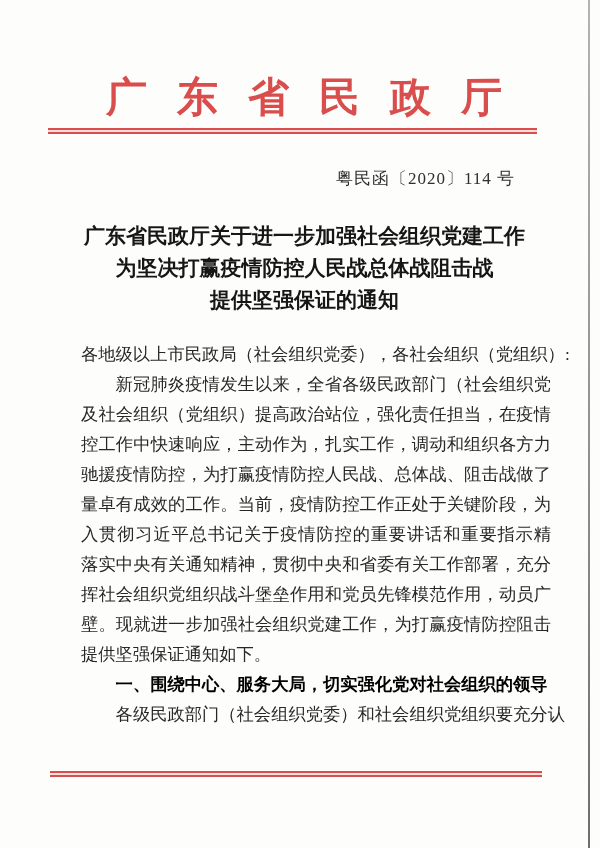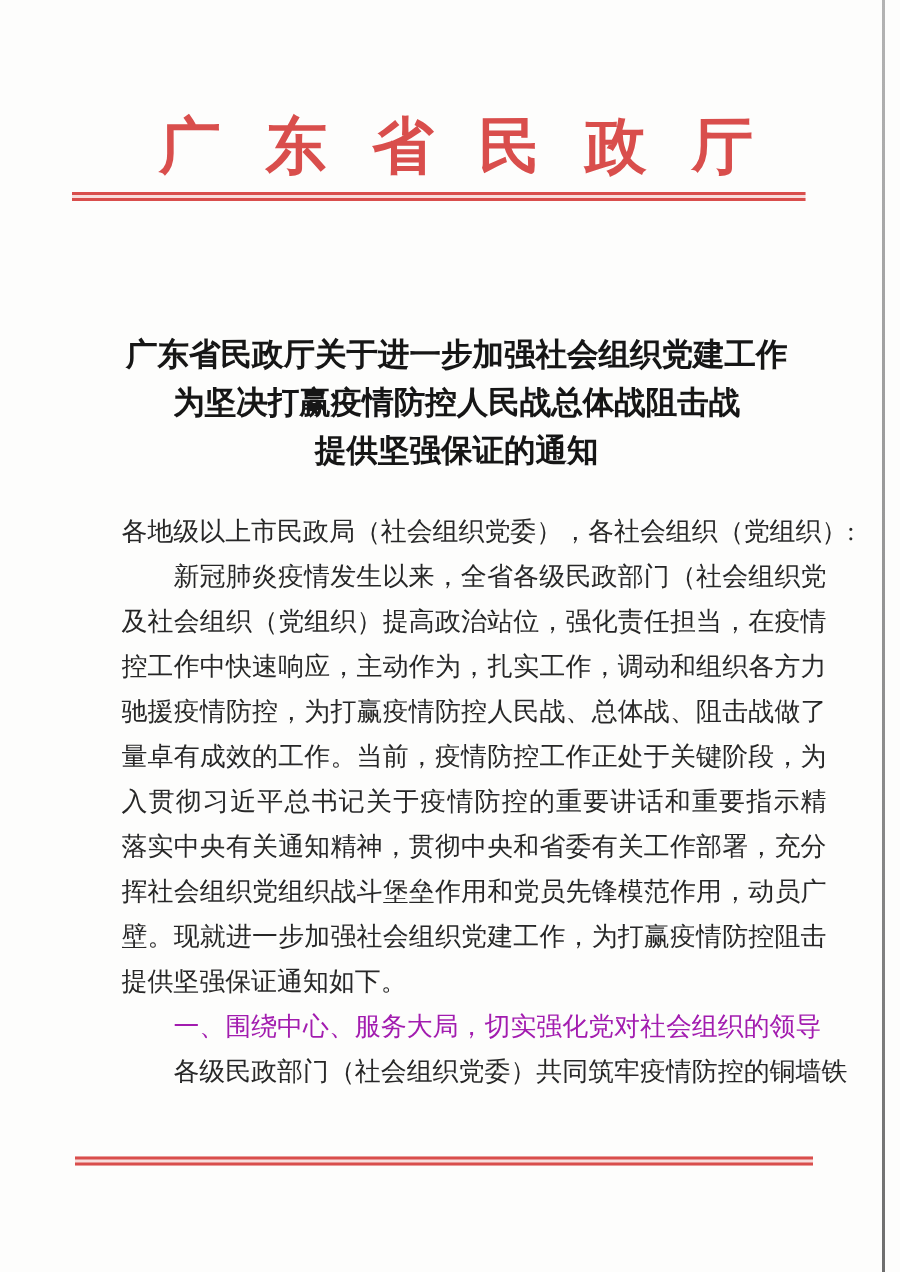--- a/index.html
+++ b/index.html
@@ -73,61 +73,62 @@
     color: #272727;
   }
   .line { height: 30px; white-space: nowrap; }
   .line.j {
     white-space: normal;
     text-align: justify;
     text-align-last: justify;
     overflow: hidden;
   }
   .line.ind { text-indent: 2em; }
-  .line.bold { font-weight: normal; color: #a21caf; }
+  .line.bold { font-weight: bold; color: #000000; }
 
   
   .scan-edge {
     position: absolute;
     top: 0;
     bottom: 0;
     left: 588px;
     width: 2px;
     background: linear-gradient(#b3b3b3, #8f8f8f 55%, #6e6e6e);
   }
 </style>
 </head>
 <body>
 
 <div class="page" style="--red: #d94e4c;">
 
   <div class="letterhead">广东省民政厅</div>
 
   <div class="rule rule-header"></div>
 
+  <div class="doc-number">粤民函〔2020〕114 号</div>
 
   <div class="doc-title">
     <div>广东省民政厅关于进一步加强社会组织党建工作</div>
     <div>为坚决打赢疫情防控人民战总体战阻击战</div>
     <div>提供坚强保证的通知</div>
   </div>
 
   <div class="body-text">
     <div class="line">各地级以上市民政局（社会组织党委），各社会组织（党组织）:</div>
     <div class="line j ind">新冠肺炎疫情发生以来，全省各级民政部门（社会组织党委）</div>
     <div class="line j">及社会组织（党组织）提高政治站位，强化责任担当，在疫情防</div>
     <div class="line j">控工作中快速响应，主动作为，扎实工作，调动和组织各方力量</div>
     <div class="line j">驰援疫情防控，为打赢疫情防控人民战、总体战、阻击战做了大</div>
     <div class="line j">量卓有成效的工作。当前，疫情防控工作正处于关键阶段，为深</div>
     <div class="line j">入贯彻习近平总书记关于疫情防控的重要讲话和重要指示精神，</div>
     <div class="line j">落实中央有关通知精神，贯彻中央和省委有关工作部署，充分发</div>
     <div class="line j">挥社会组织党组织战斗堡垒作用和党员先锋模范作用，动员广大</div>
     <div class="line j">壁。现就进一步加强社会组织党建工作，为打赢疫情防控阻击战</div>
     <div class="line">提供坚强保证通知如下。</div>
     <div class="line bold ind">一、围绕中心、服务大局，切实强化党对社会组织的领导</div>
-    <div class="line ind">各级民政部门（社会组织党委）共同筑牢疫情防控的铜墙铁</div>
+    <div class="line ind">各级民政部门（社会组织党委）和社会组织党组织要充分认</div>
   </div>
 
   <div class="rule rule-footer"></div>
 
   <div class="scan-edge"></div>
 
 </div>
 
 </body></html>

